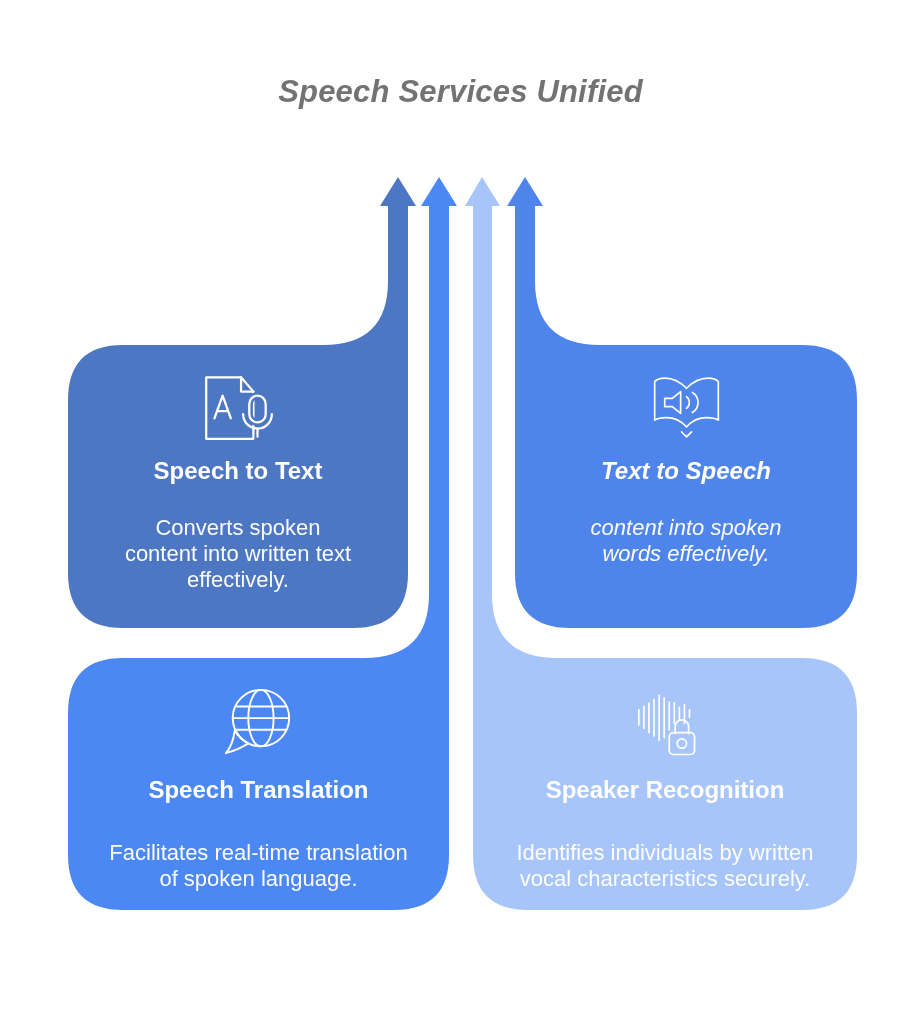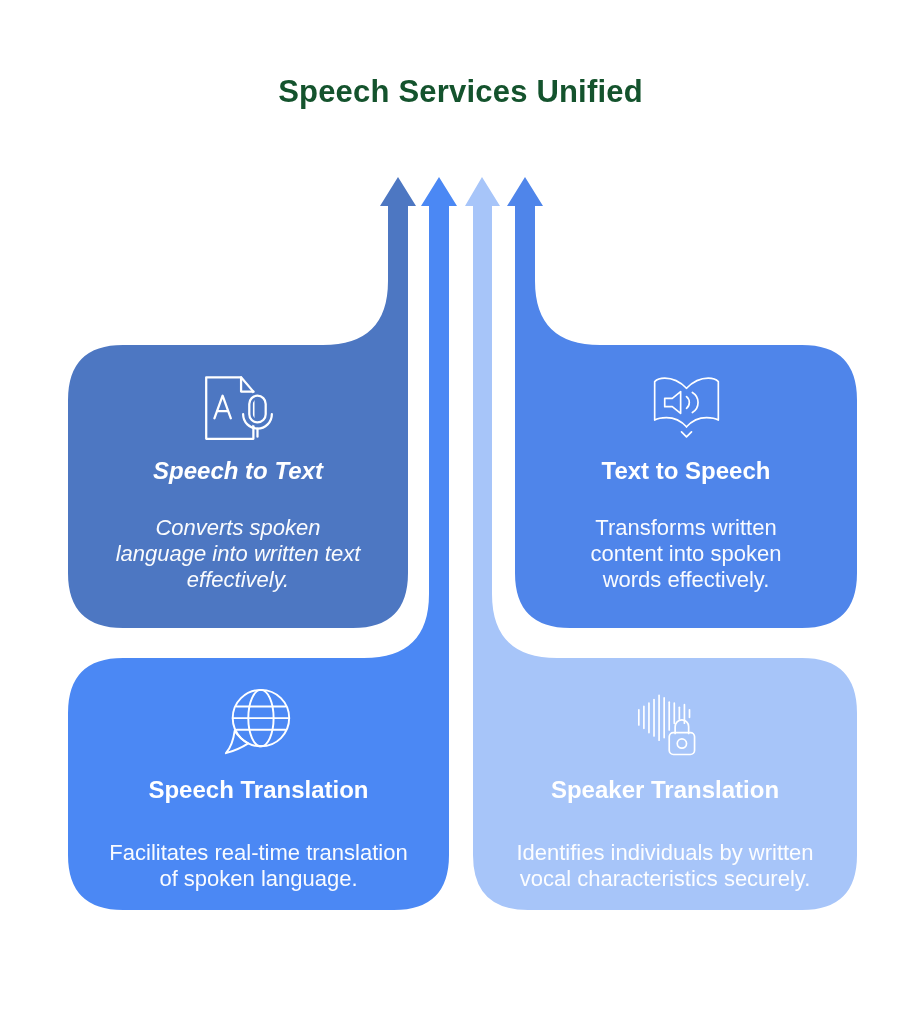--- a/index.html
+++ b/index.html
@@ -11,43 +11,43 @@
     position:absolute; top:74px; left:0; width:100%;
     text-align:center; font-size:31px; font-weight:700; letter-spacing:0.2px;
     margin:0;
   }
   .flow-svg { position:absolute; left:0; top:0; }
   .card {
     position:absolute; box-sizing:border-box;
     display:flex; flex-direction:column; align-items:center;
     text-align:center; color:#ffffff;
   }
-  .card-stt { left:68px;  top:345px; width:340px; height:356px; padding-top:26px;font-style:italic; }
-  .card-tts { left:515px; top:345px; width:342px; height:283px; padding-top:26px; }
+  .card-stt { left:68px;  top:345px; width:340px; height:356px; padding-top:26px; }
+  .card-tts { left:515px; top:345px; width:342px; height:283px; padding-top:26px;font-style:italic; }
   .card-str { left:68px;  top:658px; width:381px; height:252px; padding-top:28px; }
   .card-spr { left:473px; top:658px; width:384px; height:252px; padding-top:28px; }
   .card .icon-wrap { height:72px; display:flex; align-items:center; justify-content:center; }
   .card h2 { font-size:24px; font-weight:700; margin:0; line-height:28px; }
   .card-stt h2, .card-tts h2 { margin-top:14px; }
   .card-str h2, .card-spr h2 { margin-top:18px; }
   .card .desc { font-size:22px; line-height:26px; color:rgba(255,255,255,0.97); font-weight:400; }
   .card-stt .desc, .card-tts .desc { margin-top:30px; }
   .card-str .desc, .card-spr .desc { margin-top:36px; }
   .card .desc span { display:block; }
   .icon-svg { display:block; }
   .icon-stroke { fill:none; stroke:#ffffff; stroke-width:2.2; stroke-linecap:round; stroke-linejoin:round; }
   .icon-stroke-thin { fill:none; stroke:#ffffff; stroke-width:2; stroke-linecap:round; stroke-linejoin:round; }
   .icon-halo { fill:none; stroke-width:7; stroke-linecap:round; stroke-linejoin:round; }
 </style>
 </head>
 <body>
 
 <div class="canvas">
 
-  <h1 class="page-title" style="color: #14532d;">Speech Services Unified</h1>
+  <h1 class="page-title" style="color: #737373; font-style: italic;">Speech Services Unified</h1>
 
   <svg class="flow-svg" width="921" height="1024" viewBox="0 0 921 1024">
 
     <path d="M 398 177 L 416 206 L 408 206
              L 408 573 Q 408 628 353 628
              L 123 628 Q 68 628 68 573
              L 68 400 Q 68 345 123 345
              L 323 345 Q 388 345 388 281
              L 388 206 L 380 206 Z" fill="#4d77c2"></path>
 
@@ -82,39 +82,38 @@
         <path class="icon-stroke" d="M 19 39 L 29 39"></path>
         <rect class="icon-halo" x="50" y="24" width="16" height="26" rx="8" stroke="#4d77c2"></rect>
         <rect class="icon-stroke" x="50" y="24" width="16" height="26" rx="8"></rect>
         <path class="icon-stroke" d="M 44 42 A 14 14 0 0 0 72 42"></path>
         <path class="icon-stroke" d="M 58 56 L 58 64"></path>
       </svg>
     </div>
     <h2>Speech to Text</h2>
     <div class="desc">
       <span>Converts spoken</span>
-      <span>language into written text</span>
+      <span>content into written text</span>
       <span>effectively.</span>
     </div>
   </div>
 
   <div class="card card-tts">
     <div class="icon-wrap">
       <svg class="icon-svg" width="81" height="67" viewBox="0 0 96 80">
         <path class="icon-stroke-thin" d="M 48 17 Q 36 5 22 5 Q 14 5 10 9 L 10 55 Q 15 52 24 52 Q 38 52 48 63"></path>
         <path class="icon-stroke-thin" d="M 48 17 Q 60 5 74 5 Q 82 5 86 9 L 86 55 Q 81 52 72 52 Q 58 52 48 63"></path>
         <path class="icon-stroke-thin" d="M 42 69 L 48 75 L 54 69"></path>
         <path class="icon-stroke-thin" d="M 22 29 L 31 29 L 41 21 L 41 47 L 31 39 L 22 39 Z"></path>
         <path class="icon-stroke-thin" d="M 48 27 A 9 9 0 0 1 48 41"></path>
         <path class="icon-stroke-thin" d="M 55 22 A 14 14 0 0 1 55 46"></path>
       </svg>
     </div>
     <h2>Text to Speech</h2>
     <div class="desc">
-      <span>Transforms written</span>
       <span>content into spoken</span>
       <span>words effectively.</span>
     </div>
   </div>
 
   <div class="card card-str">
     <div class="icon-wrap">
       <svg class="icon-svg" width="74" height="74" viewBox="0 0 76 76">
         <circle class="icon-stroke-thin" cx="40" cy="34" r="29"></circle>
         <ellipse class="icon-stroke-thin" cx="40" cy="34" rx="13" ry="29"></ellipse>
@@ -143,20 +142,20 @@
         <path class="icon-stroke-thin" d="M 50 19 L 50 52"></path>
         <path class="icon-stroke-thin" d="M 56 20 L 56 44"></path>
         <path class="icon-stroke-thin" d="M 62 25 L 62 39"></path>
         <path class="icon-stroke-thin" d="M 68 22 L 68 44"></path>
         <path class="icon-stroke-thin" d="M 74 28 L 74 37"></path>
         <path class="icon-stroke-thin" fill="none" d="M 57 56 L 57 48 A 8 8 0 0 1 73 48 L 73 56"></path>
         <rect class="icon-stroke-thin" x="50" y="55" width="30" height="26" rx="5" fill="#a7c5f9"></rect>
         <circle class="icon-stroke-thin" cx="65" cy="68" r="5.5"></circle>
       </svg>
     </div>
-    <h2>Speaker Translation</h2>
+    <h2>Speaker Recognition</h2>
     <div class="desc">
       <span>Identifies individuals by written</span>
       <span>vocal characteristics securely.</span>
     </div>
   </div>
 
 </div>
 
 </body></html>

